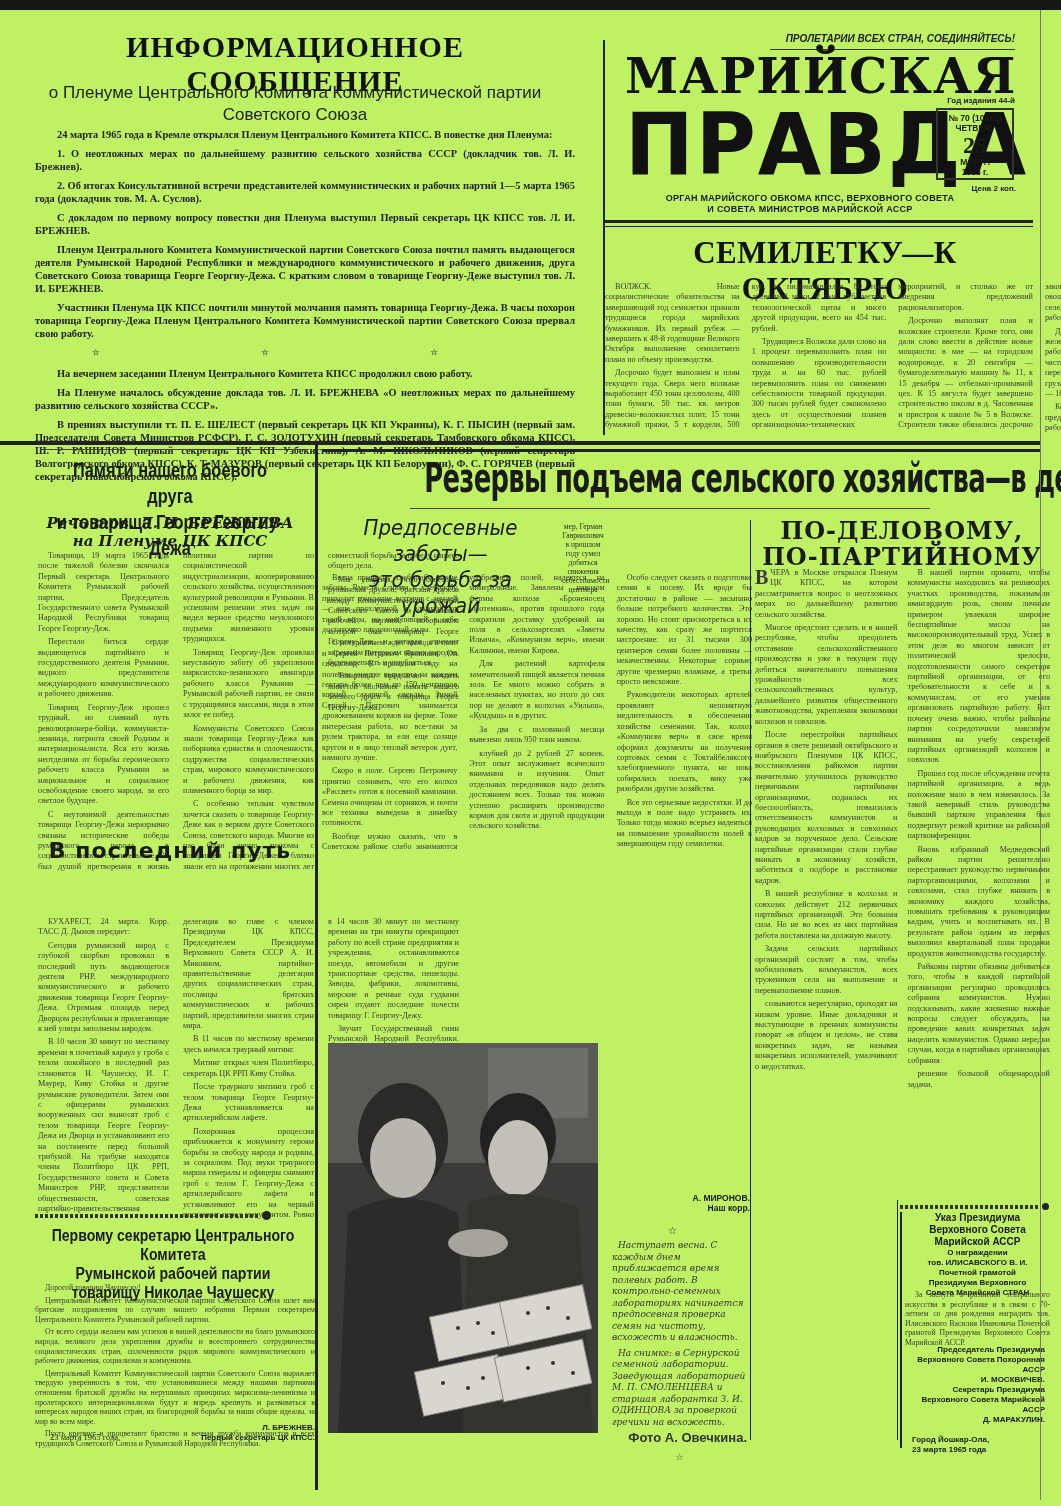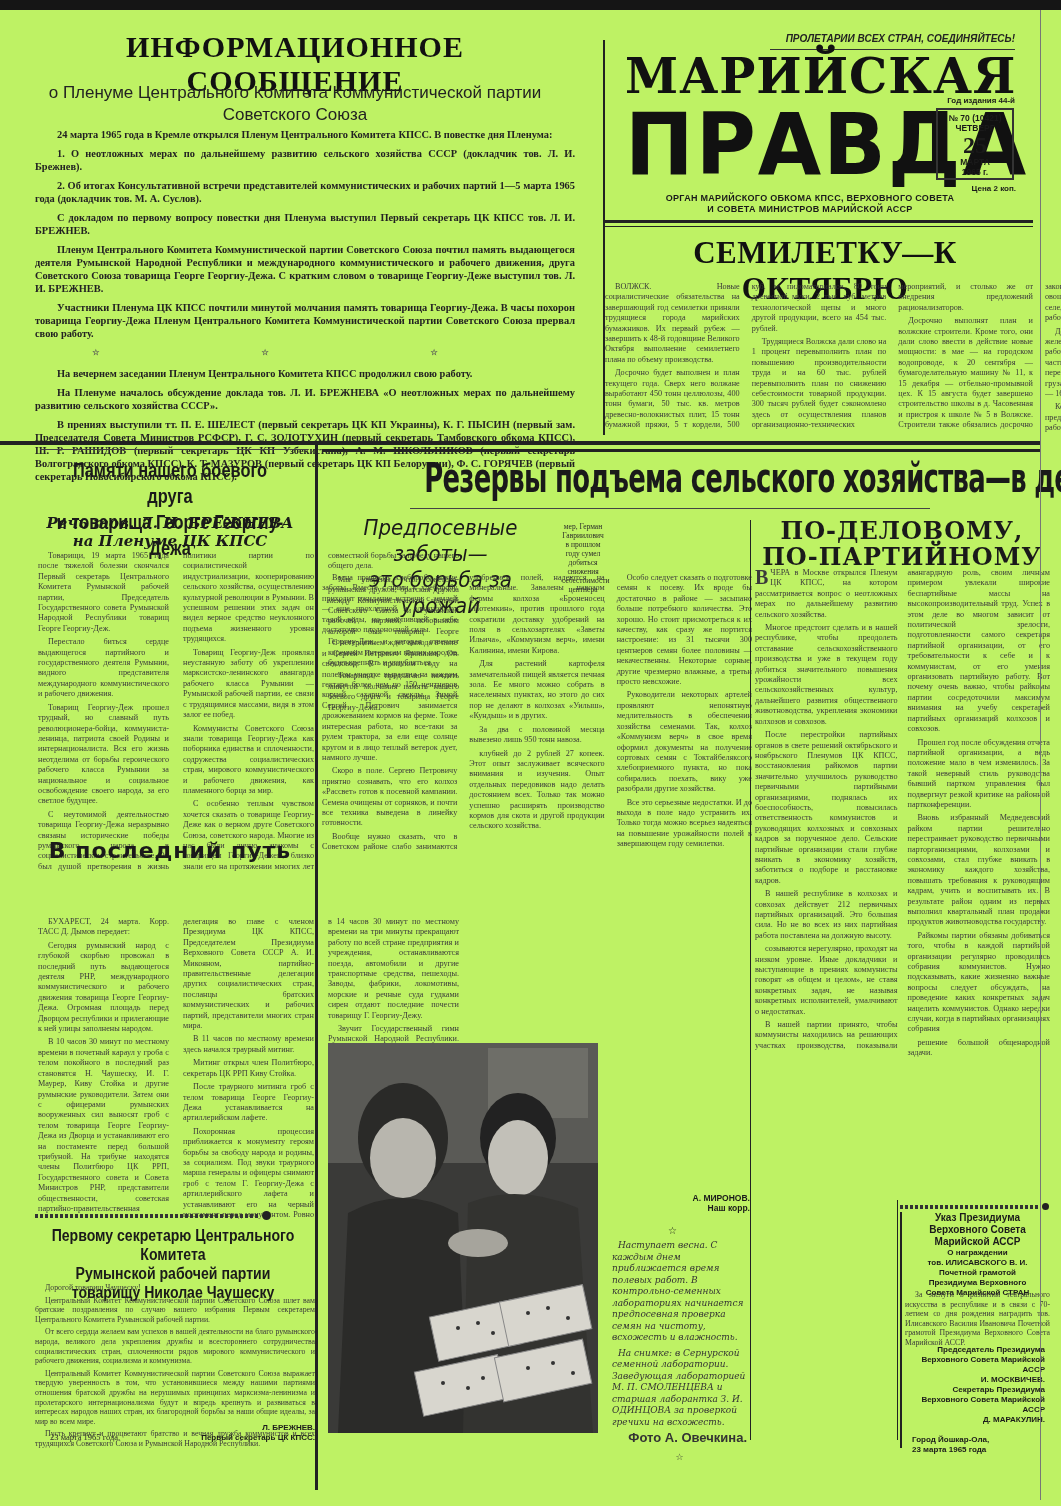--- a/index.html
+++ b/index.html
@@ -258,20 +258,21 @@
 
   <div id="pd-title" class="abs">
     <div>ПО-ДЕЛОВОМУ,</div>
     <div>ПО-ПАРТИЙНОМУ</div>
   </div>
   <div id="pd-body" class="abs txt col">
     <p style="text-indent:0;"><span style="font-size:20px;font-weight:bold;float:left;line-height:18px;margin-right:2px;">В</span><span>ЧЕРА в Москве открылся Пленум ЦК КПСС, на котором рассматривается вопрос о неотложных мерах по дальнейшему развитию сельского хозяйства.</span></p>
     <p>Многое предстоит сделать и в нашей республике, чтобы преодолеть отставание сельскохозяйственного производства и уже в текущем году добиться значительного повышения урожайности всех сельскохозяйственных культур, дальнейшего развития общественного животноводства, укрепления экономики колхозов и совхозов.</p>
     <p>После перестройки партийных органов в свете решений октябрьского и ноябрьского Пленумов ЦК КПСС, восстановления райкомов партии значительно улучшилось руководство первичными партийными организациями, поднялась их боеспособность, повысилась ответственность коммунистов и руководящих колхозных и совхозных кадров за порученное дело. Сельские партийные организации стали глубже вникать в экономику хозяйств, заботиться о подборе и расстановке кадров.</p>
     <p>В нашей республике в колхозах и совхозах действует 212 первичных партийных организаций. Это большая сила. Но не во всех из них партийная работа поставлена на должную высоту.</p>
+    <p>Задача сельских партийных организаций состоит в том, чтобы мобилизовать коммунистов, всех тружеников села на выполнение и перевыполнение планов.</p>
     <p>созываются нерегулярно, проходят на низком уровне. Иные докладчики и выступающие в прениях коммунисты говорят «в общем и целом», не ставя конкретных задач, не называя конкретных исполнителей, умалчивают о недостатках.</p>
     <p>В нашей партии принято, чтобы коммунисты находились на решающих участках производства, показывали авангардную роль, своим личным примером увлекали широкие беспартийные массы на высокопроизводительный труд. Успех в этом деле во многом зависит от политической зрелости, подготовленности самого секретаря партийной организации, от его требовательности к себе и к коммунистам, от его умения организовать партийную работу. Вот почему очень важно, чтобы райкомы партии сосредоточили максимум внимания на учебу секретарей партийных организаций колхозов и совхозов.</p>
     <p>Прошел год после обсуждения отчета партийной организации, а ведь положение мало в чем изменилось. За такой неверный стиль руководства бывший партком управления был подвергнут резкой критике на районной партконференции.</p>
     <p>Вновь избранный Медведевский райком партии решительно перестраивает руководство первичными парторганизациями, колхозами и совхозами, стал глубже вникать в экономику каждого хозяйства, повышать требования к руководящим кадрам, учить и воспитывать их. В результате район одним из первых выполнил квартальный план продажи продуктов животноводства государству.</p>
     <p>Райкомы партии обязаны добиваться того, чтобы в каждой партийной организации регулярно проводились собрания коммунистов. Нужно подсказывать, какие жизненно важные вопросы следует обсуждать, на проведение каких конкретных задач нацелить коммунистов. Однако нередки случаи, когда в партийных организациях собрания</p>
     <p>решение большой общенародной задачи.</p>
   </div>
 
   <div class="vline" style="left:897px;top:1200px;height:240px;width:1px;"></div>
 
@@ -285,21 +286,21 @@
     <div class="small">О награждении</div>
     <div class="small">тов. ИЛИСАВСКОГО В. И.</div>
     <div class="small">Почетной грамотой</div>
     <div class="small">Президиума Верховного</div>
     <div class="small">Совета Марийской СТРАН</div>
   </div>
   <div id="ukaz-body" class="abs txt col" style="top:1290px;">
     <p>За заслуги в развитии театрального искусства в республике и в связи с 70-летием со дня рождения наградить тов. Илисавского Василия Ивановича Почетной грамотой Президиума Верховного Совета Марийской АССР.</p>
   </div>
   <div id="ukaz-sign" class="abs" style="top:1345px;">
-    <div>Председатель Президиума Верховного Совета Марийской АССР</div>
+    <div>Председатель Президиума Верховного Совета Похоронная АССР</div>
     <div>И. МОСКВИЧЕВ.</div>
     <div>Секретарь Президиума Верховного Совета Марийской АССР</div>
     <div>Д. МАРАКУЛИН.</div>
   </div>
   <div id="ukaz-place" class="abs" style="top:1435px;">
     <div>Город Йошкар-Ола,</div>
     <div>23 марта 1965 года</div>
   </div>
 
   <div class="vline" style="left:1040px;top:10px;height:1490px;width:1px;background:#777;"></div>

